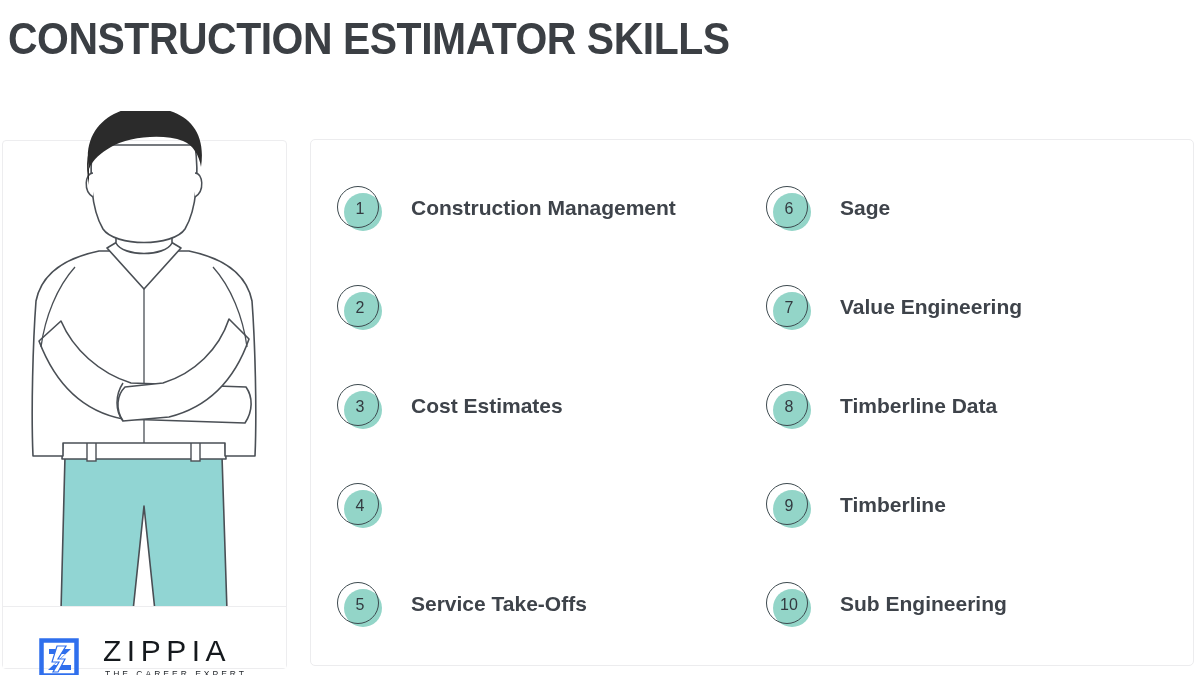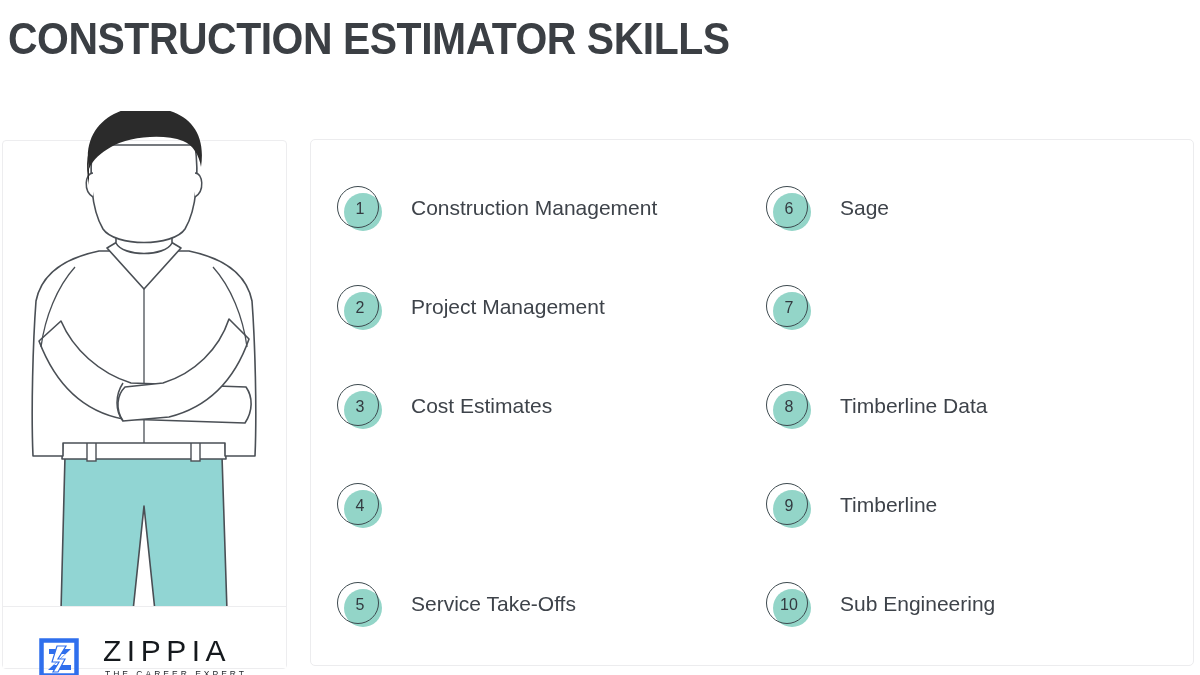--- a/index.html
+++ b/index.html
@@ -154,21 +154,21 @@
   .badge-number {
     font-size: 16px;
     color: #333a40;
     font-weight: 400;
     line-height: 1;
     transform: translate(2px, 2px);
   }
   .skill-label {
     font-size: 21px;
     color: #3e434a;
-    font-weight: 400;
+    font-weight: 700;
     line-height: 1;
     margin-left: 26px;
     margin-top: 11px;
     white-space: nowrap;
   }
 </style>
 </head>
 <body>
 
 <div id="page-title">CONSTRUCTION ESTIMATOR SKILLS</div>
@@ -239,21 +239,20 @@
         </div>
         <div class="skill-label">Construction Management</div>
       </div>
       <div class="skill-item">
         <div class="badge">
           <div class="badge-fill"></div>
           <div class="badge-ring">
             <span class="badge-number">2</span>
           </div>
         </div>
-        <div class="skill-label">Project Management</div>
       </div>
       <div class="skill-item">
         <div class="badge">
           <div class="badge-fill"></div>
           <div class="badge-ring">
             <span class="badge-number">3</span>
           </div>
         </div>
         <div class="skill-label">Cost Estimates</div>
       </div>
@@ -285,20 +284,21 @@
         </div>
         <div class="skill-label">Sage</div>
       </div>
       <div class="skill-item">
         <div class="badge">
           <div class="badge-fill"></div>
           <div class="badge-ring">
             <span class="badge-number">7</span>
           </div>
         </div>
+        <div class="skill-label">Value Engineering</div>
       </div>
       <div class="skill-item">
         <div class="badge">
           <div class="badge-fill"></div>
           <div class="badge-ring">
             <span class="badge-number">8</span>
           </div>
         </div>
         <div class="skill-label">Timberline Data</div>
       </div>

